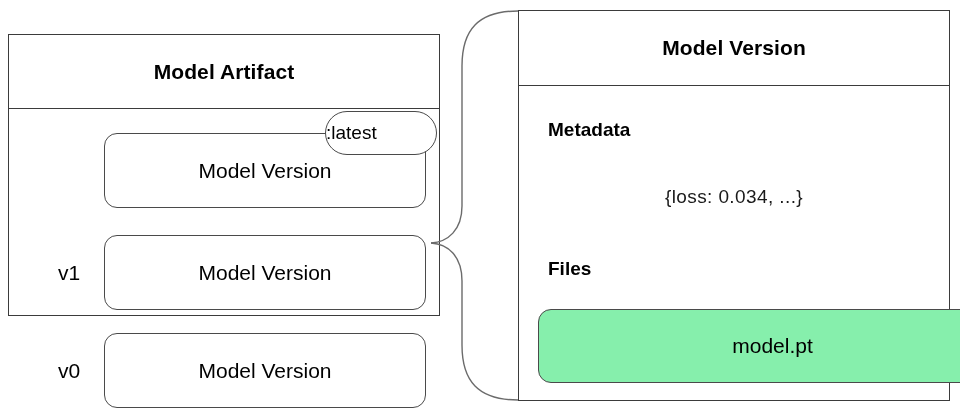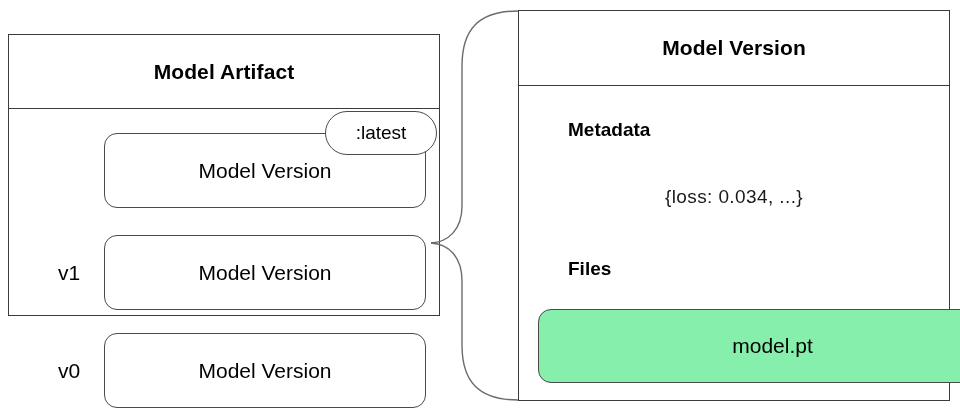--- a/index.html
+++ b/index.html
@@ -99,33 +99,32 @@
     right: 2px;
     top: -22px;
     width: 112px;
     height: 44px;
     box-sizing: border-box;
     border: 1.1px solid #4a4a4a;
     border-radius: 22px;
     background: #ffffff;
     display: flex;
     align-items: center;
-    justify-content: center;
+    justify-content: flex-start;
     font-size: 19px;
     color: #000000;
     z-index: 5;
   }
 
   
   .section-heading {
     position: absolute;
     font-size: 19px;
     font-weight: bold;
     color: #000000;
-    margin-left: 20px;
   }
   #metadata-heading { left: 29px; top: 33px; }
   #files-heading    { left: 29px; top: 172px; }
 
   .metadata-value {
     position: absolute;
     left: 0;
     right: 0;
     top: 100px;
     text-align: center;

